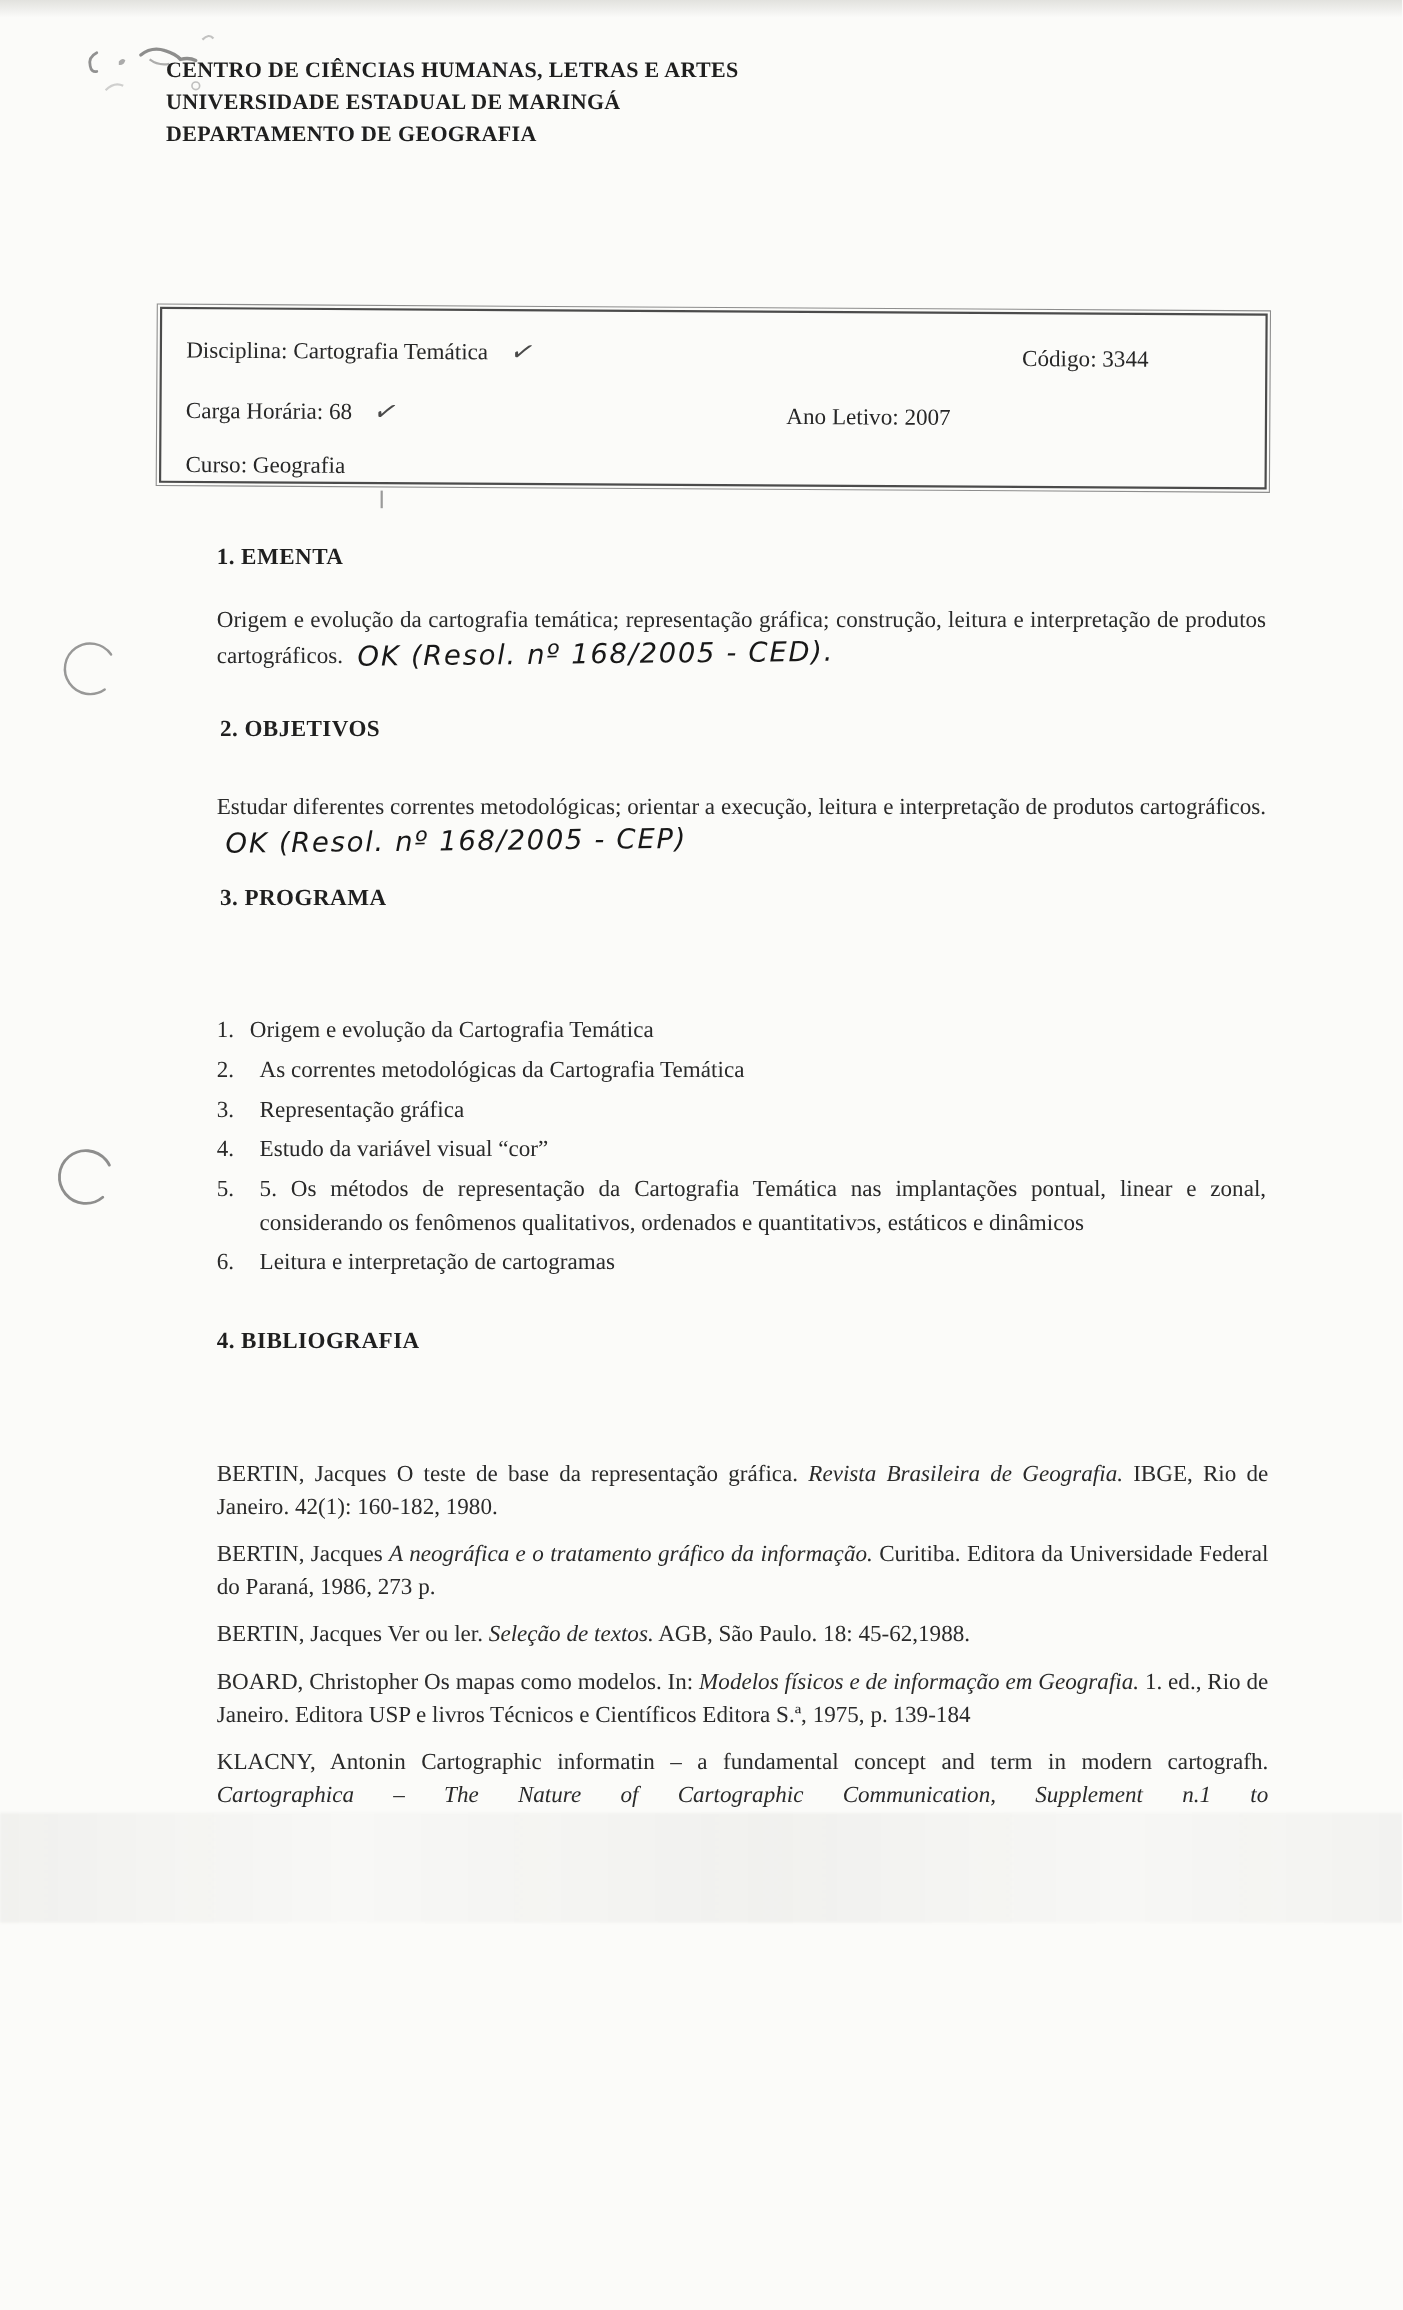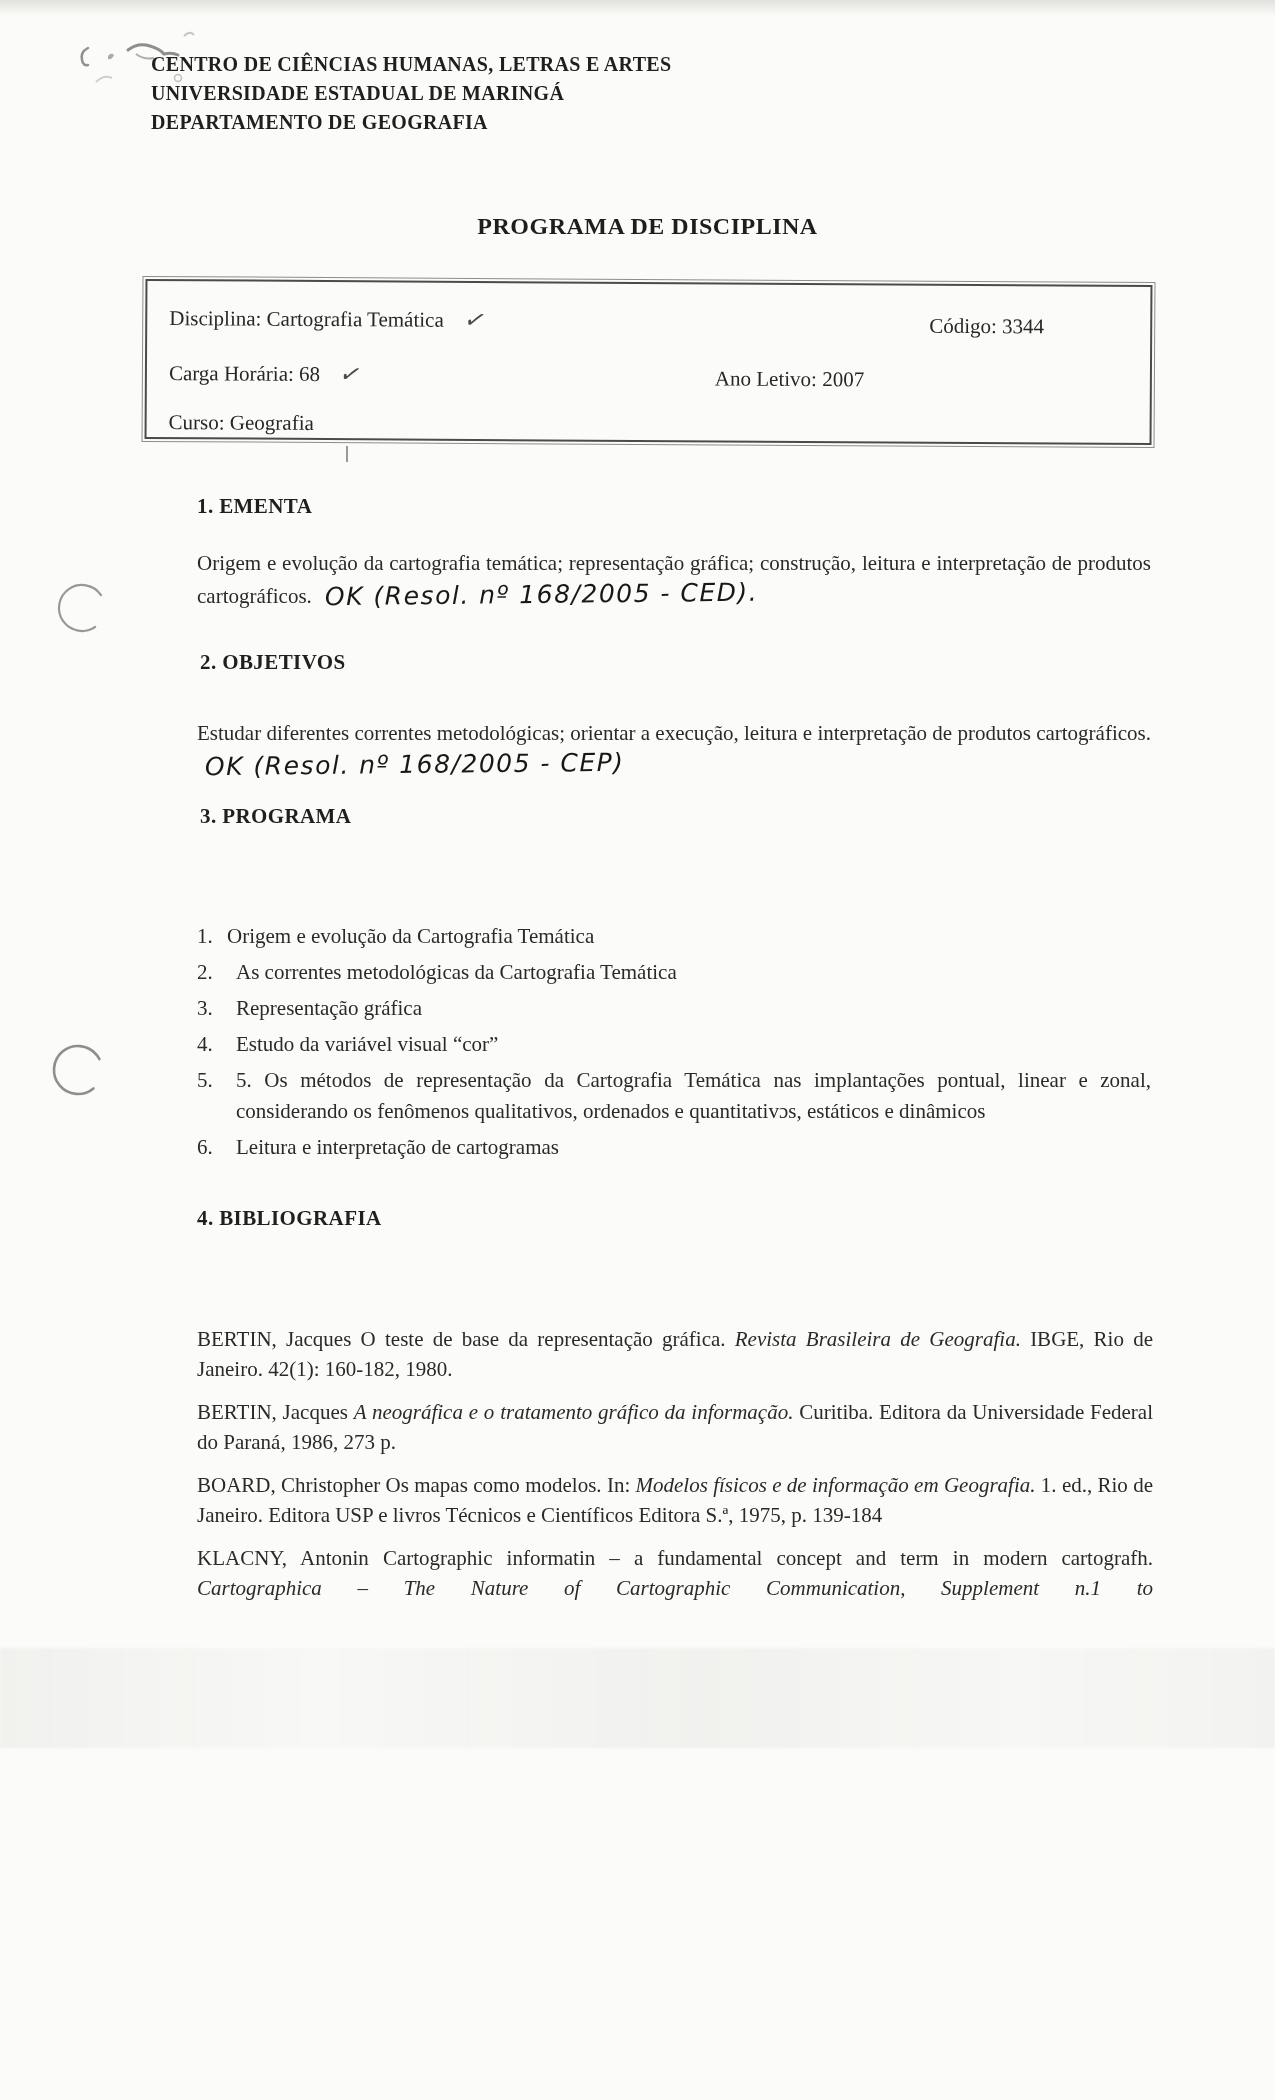--- a/index.html
+++ b/index.html
@@ -108,21 +108,20 @@
     <path d="M30 62 q8 -8 16 -4" fill="none" stroke="#9a9a9a" stroke-width="2" opacity="0.45"></path>
     <circle cx="112" cy="58" r="3.5" fill="none" stroke="#8f8f8f" stroke-width="1.5" opacity="0.55"></circle>
   </svg>
 
   <header class="uni-header">
     <div>CENTRO DE CIÊNCIAS HUMANAS, LETRAS E ARTES</div>
     <div>UNIVERSIDADE ESTADUAL DE MARINGÁ</div>
     <div>DEPARTAMENTO DE GEOGRAFIA</div>
   </header>
 
-  <h1 class="doc-title">PROGRAMA DE DISCIPLINA</h1>
 
   <div class="info-box">
     <span class="cell cell-disciplina">
       <span>Disciplina: Cartografia Temática</span>
       <span class="check">✓</span>
     </span>
     <span class="cell cell-codigo">Código: 3344</span>
     <span class="cell cell-carga">
       <span>Carga Horária: 68</span>
       <span class="check">✓</span>
@@ -174,19 +173,20 @@
 
   <svg class="crescent crescent-2" width="68" height="68" viewBox="0 0 68 68">
     <circle cx="34" cy="32" r="24" fill="none" stroke="#5f5f5f" stroke-width="2.6" stroke-dasharray="118 33" stroke-linecap="round" opacity="0.7" transform="rotate(50 34 32)"></circle>
   </svg>
 
   <h2 class="sec-heading h-bibliografia">4. BIBLIOGRAFIA</h2>
 
   <div class="bib-list">
     <p class="bib-entry"><span>BERTIN, Jacques  O teste de base da representação gráfica. </span><i>Revista Brasileira de Geografia.</i><span> IBGE, Rio de Janeiro. 42(1): 160-182, 1980.</span></p>
     <p class="bib-entry"><span>BERTIN, Jacques  </span><i>A neográfica e o tratamento gráfico da informação.</i><span> Curitiba. Editora da Universidade Federal do Paraná, 1986, 273 p.</span></p>
+    <p class="bib-entry"><span>BERTIN, Jacques  Ver ou ler. </span><i>Seleção de textos.</i><span> AGB, São Paulo. 18: 45-62,1988.</span></p>
     <p class="bib-entry"><span>BOARD, Christopher  Os mapas como modelos. In: </span><i>Modelos físicos e de informação em Geografia.</i><span> 1. ed., Rio de Janeiro. Editora USP e livros Técnicos e Científicos Editora S.ª, 1975, p. 139-184</span></p>
     <p class="bib-entry justify-last"><span>KLACNY, Antonin  Cartographic informatin – a fundamental concept and term in modern cartografh. </span><i>Cartographica – The Nature of Cartographic Communication, Supplement n.1 to</i></p>
   </div>
 
   <div class="scan-band-mid"></div>
 
 </div>
 
 </body></html>

